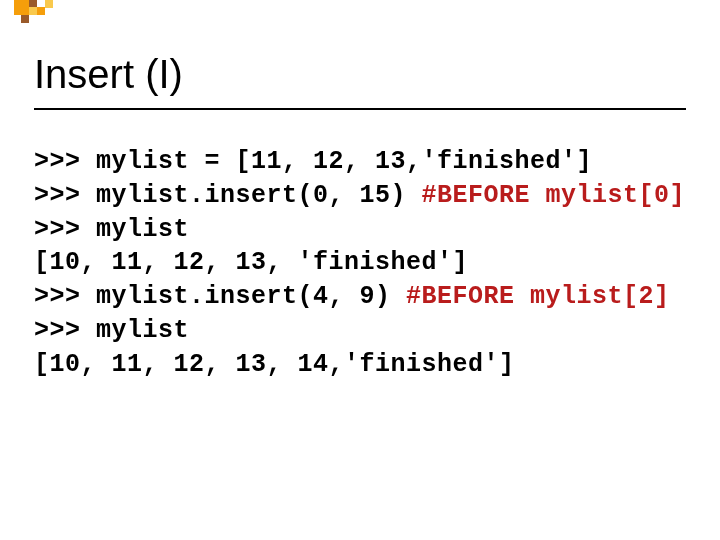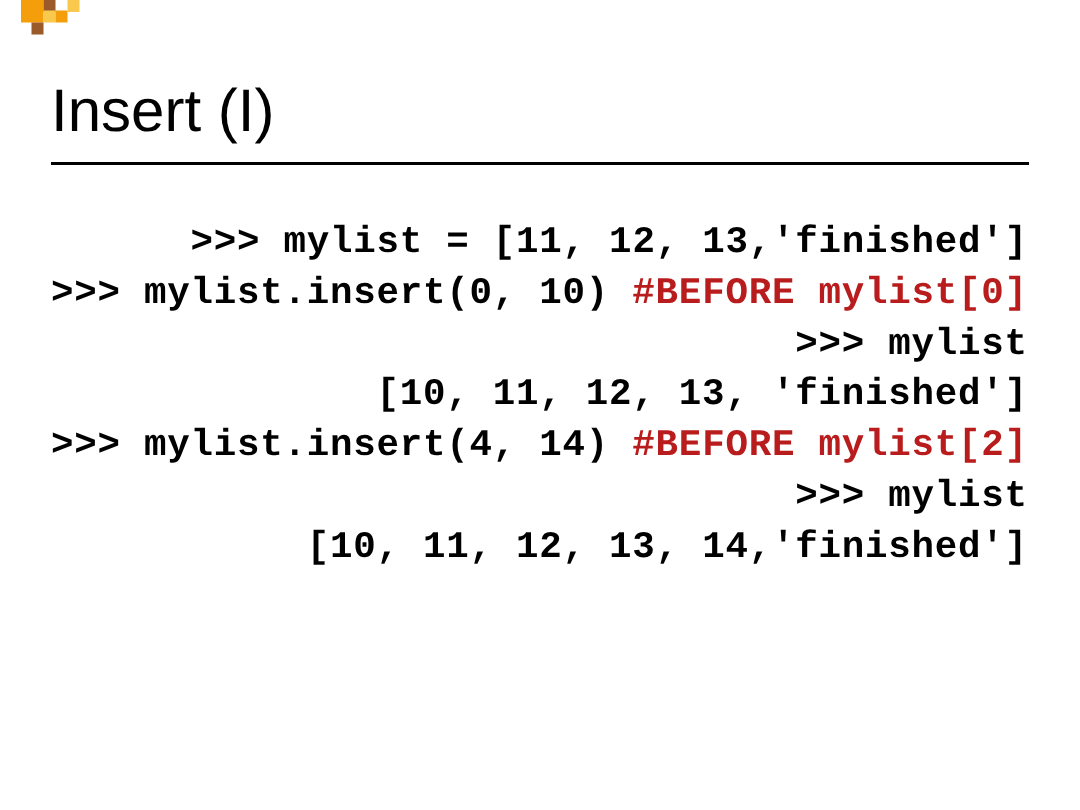--- a/index.html
+++ b/index.html
@@ -1,19 +1,18 @@
 <!DOCTYPE html>
 <html><head>
   <meta charset="utf-8">
   <style>
     * {
       margin: 0;
       padding: 0;
       box-sizing: border-box;
-      text-align: right;
     }
     body {
       width: 720px;
       height: 540px;
       background: #ffffff;
       font-family: Arial, Helvetica, sans-serif;
       position: relative;
     }
     .decorative-squares {
       position: absolute;
@@ -74,18 +73,18 @@
   <div class="square sq-small" style="background:#f9c94d; top:7px; left:15px;"></div>
   <div class="square sq-small" style="background:#f59e0b; top:7px; left:23px;"></div>
   <div class="square sq-small" style="background:#9a5a2a; top:15px; left:7px;"></div>
   <div class="square sq-small" style="background:#f9c94d; top:0px; left:31px;"></div>
 </div>
 
 <h1 class="title">Insert (I)</h1>
 <div class="title-underline"></div>
 
 <div class="code-block"><span><span>&gt;&gt;&gt; </span><span>mylist = [11, 12, 13,'finished']</span></span>
-<span><span>&gt;&gt;&gt; </span><span>mylist.insert(0, 10) </span><span class="comment">#BEFORE mylist[0]</span></span>
+<span><span>&gt;&gt;&gt; </span><span>mylist.insert(0, 15) </span><span class="comment">#BEFORE mylist[0]</span></span>
 <span><span>&gt;&gt;&gt; </span><span>mylist</span></span>
 <span>[10, 11, 12, 13, 'finished']</span>
-<span><span>&gt;&gt;&gt; </span><span>mylist.insert(4, 14) </span><span class="comment">#BEFORE mylist[2]</span></span>
+<span><span>&gt;&gt;&gt; </span><span>mylist.insert(4, 9) </span><span class="comment">#BEFORE mylist[2]</span></span>
 <span><span>&gt;&gt;&gt; </span><span>mylist</span></span>
 <span>[10, 11, 12, 13, 14,'finished']</span></div>
 
 </body></html>

